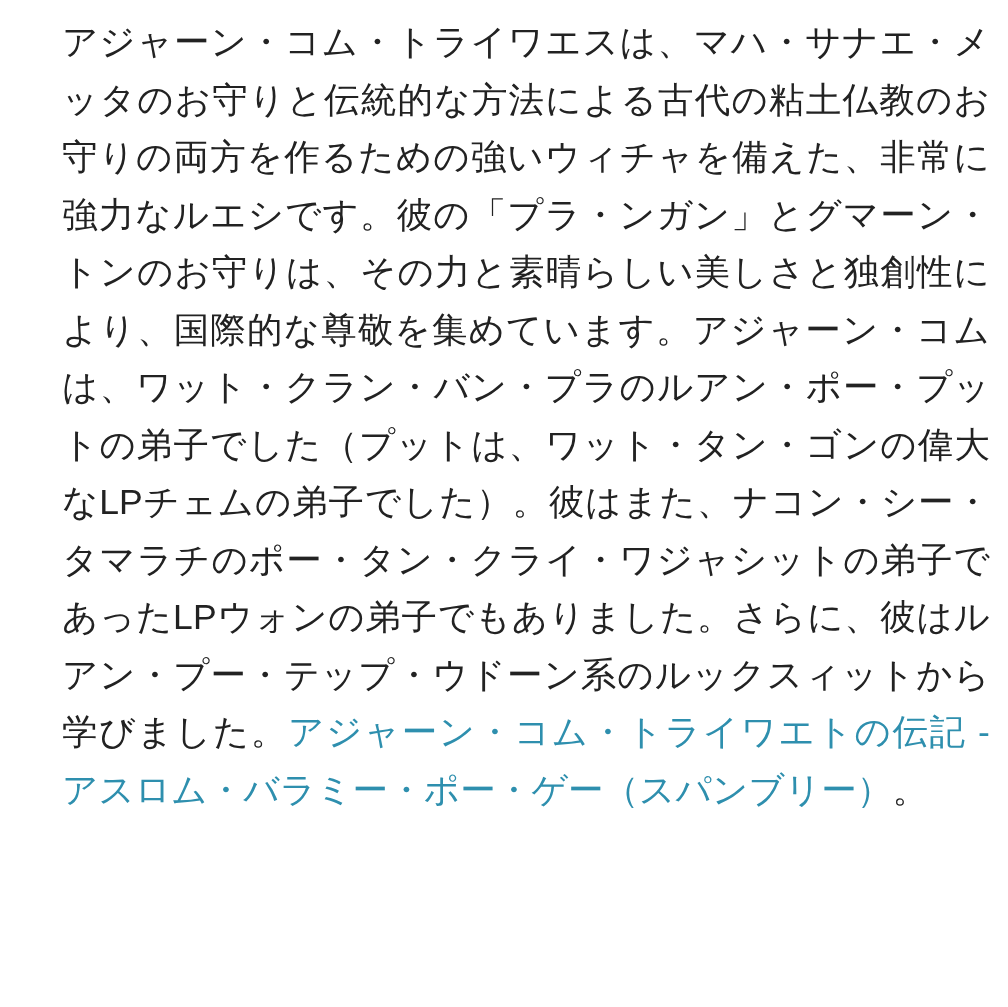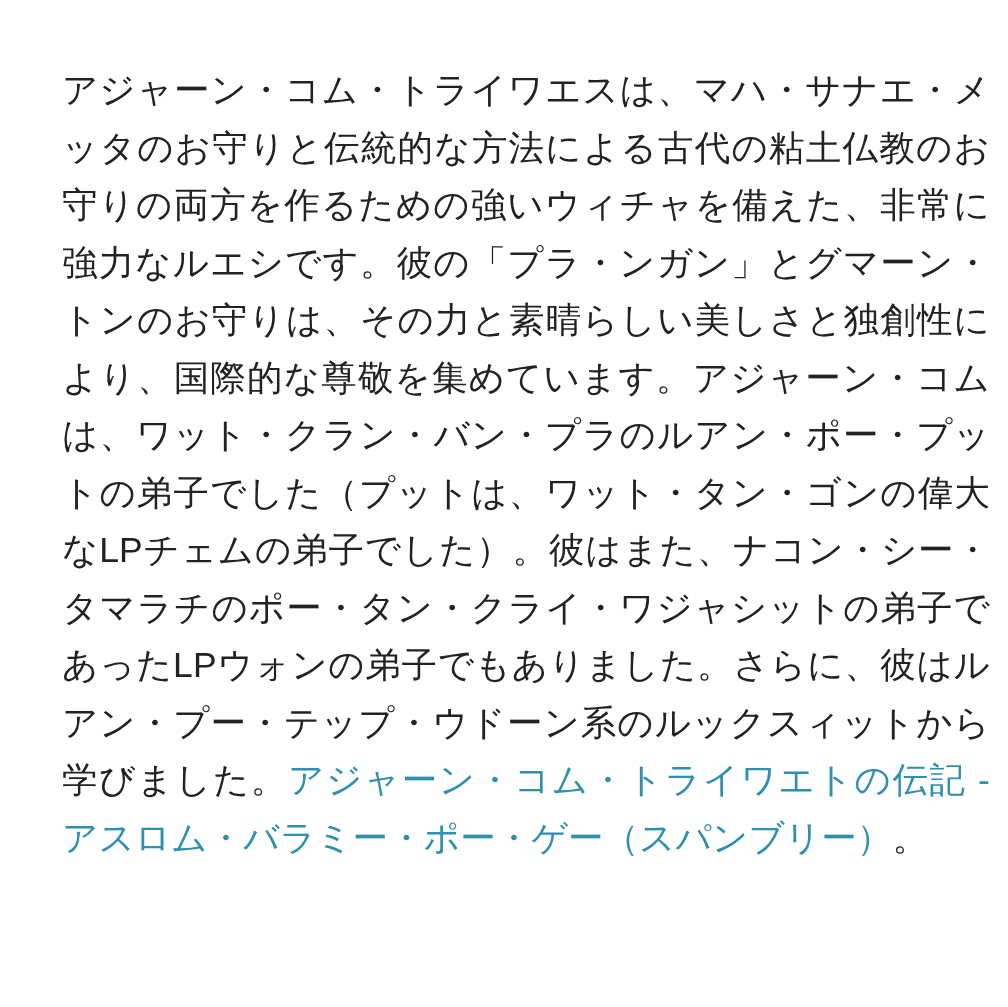--- a/index.html
+++ b/index.html
@@ -35,23 +35,22 @@
     width: 18px;
     height: 1007px;
     background: #ffffff;
   }
   .content {
     position: absolute;
     left: 62px;
     top: 0px;
     right: 18px;
     bottom: 0;
-    padding: 22px 0 0 0;
+    padding: 14px 0 0 0;
     box-sizing: border-box;
-    margin-top: 40px;
   }
   .article-paragraph {
     margin: 0;
     color: #222222;
     font-size: 35.5px;
     line-height: 57.5px;
     letter-spacing: 0.1px;
     text-align: justify;
     text-justify: inter-character;
     word-break: break-all;

